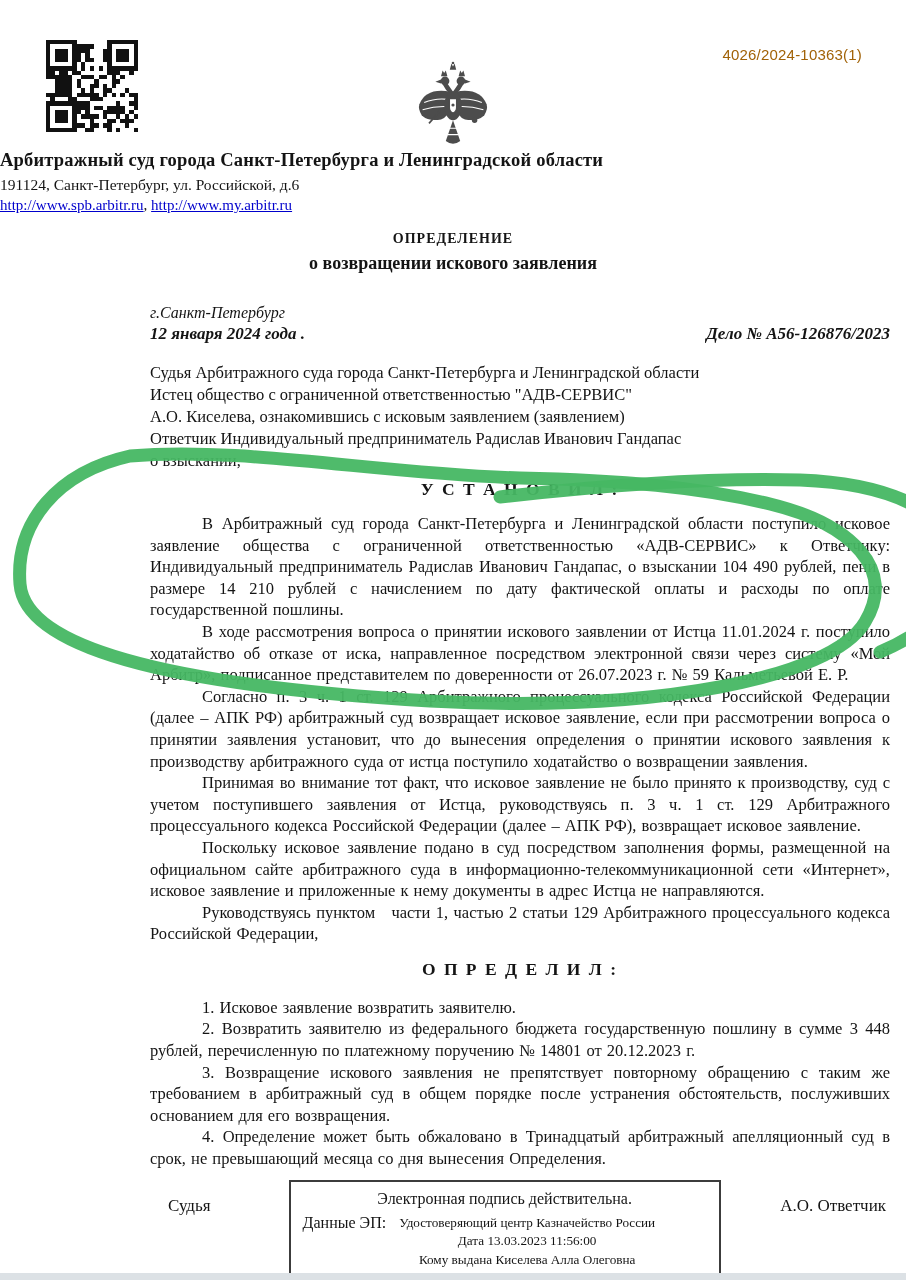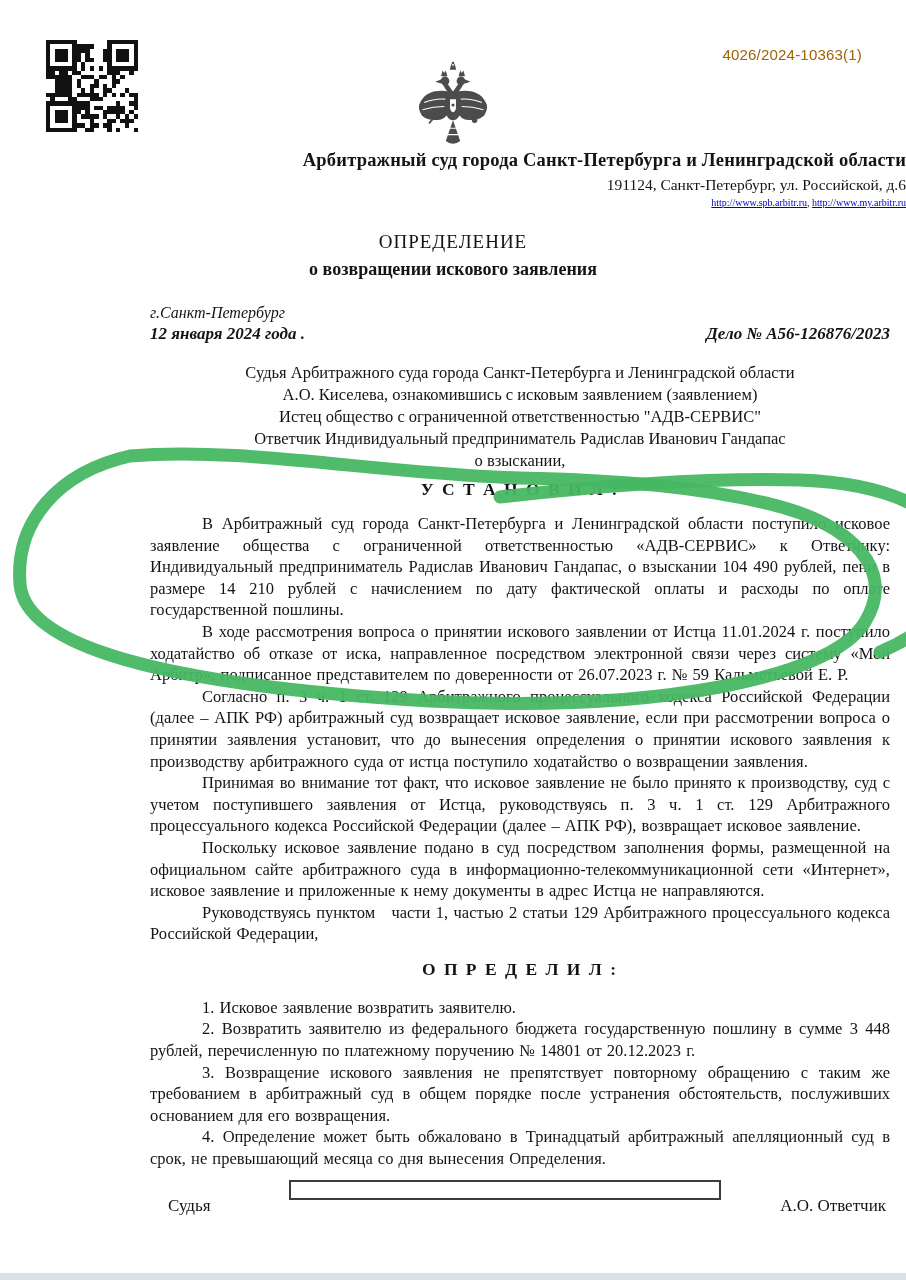--- a/index.html
+++ b/index.html
@@ -12,34 +12,34 @@
   .qr{position:absolute;left:46px;top:40px;width:92px;height:92px;}
   .qr svg{width:100%;height:100%;shape-rendering:crispEdges;}
   .doc-number{
     position:absolute;top:46px;right:44px;
     font-family:"Liberation Sans","DejaVu Sans",sans-serif;
     font-size:15px;color:#a16207;letter-spacing:.2px;
   }
   .emblem{position:absolute;top:60px;left:50%;transform:translateX(-50%);width:80px;height:90px;}
   .emblem svg{width:100%;height:100%;}
   
-  .center-head{position:absolute;top:150px;left:16px;right:0;text-align:right;}
+  .center-head{position:absolute;top:150px;left:0;right:0;text-align:left;}
   .court-name{font-size:18.5px;font-weight:bold;letter-spacing:.2px;}
   .court-address{font-size:15.5px;margin-top:5px;}
-  .court-links{font-size:10px;margin-top:3px;}
+  .court-links{font-size:15px;margin-top:3px;}
   .court-links a{color:#0000cc;text-decoration:underline;}
   .titles{position:absolute;top:231px;left:0;right:0;text-align:center;}
-  .title-main{font-size:19px;font-weight:normal;letter-spacing:1px;}
+  .title-main{font-size:14px;font-weight:bold;letter-spacing:1px;}
   .title-sub{font-size:18px;font-weight:bold;margin-top:6px;}
   
   .content{position:absolute;left:105px;width:740px;top:304px;font-size:16.5px;margin-left:45px;}
   .city-line{font-style:italic;font-size:16px;}
   .date-row{display:flex;justify-content:space-between;margin-top:2px;
             font-weight:bold;font-style:italic;font-size:17px;}
-  .intro{margin-top:18px;line-height:22px;text-align:center;}
+  .intro{margin-top:18px;line-height:22px;}
   .sec-heading{text-align:center;font-weight:bold;font-size:17.5px;
                letter-spacing:2px;margin:7px 0 13px 0;}
   .sec-heading.resolved{margin:14px 0 17px 0;}
   p.para{margin:0;text-align:justify;text-indent:52px;line-height:21.6px;word-spacing:1px;}
   
   .sig-row{display:flex;align-items:flex-start;margin-top:10px;text-align:center;}
   .judge-label{margin-left:18px;margin-top:16px;font-size:17px;}
   .stamp{margin-left:78px;width:404px;border:2px solid #3c3c3c;
          padding:7px 12px 9px 12px;background:#fff;}
   .stamp-line1{font-size:16px;line-height:20px;}
@@ -359,22 +359,22 @@
 
 <div class="content">
   <div class="city-line">г.Санкт-Петербург</div>
   <div class="date-row">
     <span>12 января 2024 года .</span>
     <span>Дело № А56-126876/2023</span>
   </div>
 
   <div class="intro">
     <div>Судья Арбитражного суда города Санкт-Петербурга и Ленинградской области</div>
+    <div>Истец общество с ограниченной ответственностью "АДВ-СЕРВИС"</div>
     <div>А.О. Киселева, ознакомившись с исковым заявлением (заявлением)</div>
-    <div>Истец общество с ограниченной ответственностью "АДВ-СЕРВИС"</div>
     <div>Ответчик Индивидуальный предприниматель Радислав Иванович Гандапас</div>
     <div>о взыскании,</div>
   </div>
 
   <div class="sec-heading">У С Т А Н О В И Л :</div>
 
   <p class="para">В Арбитражный суд города Санкт-Петербурга и Ленинградской области поступило исковое заявление общества с ограниченной ответственностью «АДВ-СЕРВИС» к Ответчику: Индивидуальный предприниматель Радислав Иванович Гандапас, о взыскании 104 490 рублей, пени в размере 14&nbsp;210 рублей с начислением по дату фактической оплаты и расходы по оплате государственной пошлины.</p>
   <p class="para">В ходе рассмотрения вопроса о принятии искового заявлении от Истца 11.01.2024 г. поступило ходатайство об отказе от иска, направленное посредством электронной связи через систему «Мой Арбитр», подписанное представителем по доверенности от 26.07.2023 г. № 59 Кальметьевой Е. Р.</p>
   <p class="para">Согласно п. 3 ч. 1 ст. 129 Арбитражного процессуального кодекса Российской Федерации (далее – АПК РФ) арбитражный суд возвращает исковое заявление, если при рассмотрении вопроса о принятии заявления установит, что до вынесения определения о принятии искового заявления к производству арбитражного суда от истца поступило ходатайство о возвращении заявления.</p>
   <p class="para">Принимая во внимание тот факт, что исковое заявление не было принято к производству, суд с учетом поступившего заявления от Истца, руководствуясь п. 3 ч. 1 ст. 129 Арбитражного процессуального кодекса Российской Федерации (далее – АПК РФ), возвращает исковое заявление.</p>
@@ -384,20 +384,29 @@
   <div class="sec-heading resolved">О П Р Е Д Е Л И Л :</div>
 
   <p class="para">1. Исковое заявление возвратить заявителю.</p>
   <p class="para">2. Возвратить заявителю из федерального бюджета государственную пошлину в сумме 3 448 рублей, перечисленную по платежному поручению № 14801 от 20.12.2023 г.</p>
   <p class="para">3. Возвращение искового заявления не препятствует повторному обращению с таким же требованием в арбитражный суд в общем порядке после устранения обстоятельств, послуживших основанием для его возвращения.</p>
   <p class="para">4. Определение может быть обжаловано в Тринадцатый арбитражный апелляционный суд в срок, не превышающий месяца со дня вынесения Определения.</p>
 
   <div class="sig-row">
     <div class="judge-label">Судья</div>
     <div class="stamp">
+      <div class="stamp-line1">Электронная подпись действительна.</div>
+      <div class="stamp-data">
+        <div class="stamp-label">Данные ЭП:</div>
+        <div class="stamp-details">
+          <div>Удостоверяющий центр Казначейство России</div>
+          <div>Дата 13.03.2023 11:56:00</div>
+          <div>Кому выдана Киселева Алла Олеговна</div>
+        </div>
+      </div>
     </div>
     <div class="judge-name">А.О. Ответчик</div>
   </div>
 </div>
 
 <svg class="marker-overlay" viewBox="0 0 906 1280">
   <path d="M 130 456 C 58 472, 15 522, 20 584
            C 25 646, 160 685, 430 701
            C 655 713, 832 678, 865 622
            C 897 570, 852 524, 770 504

